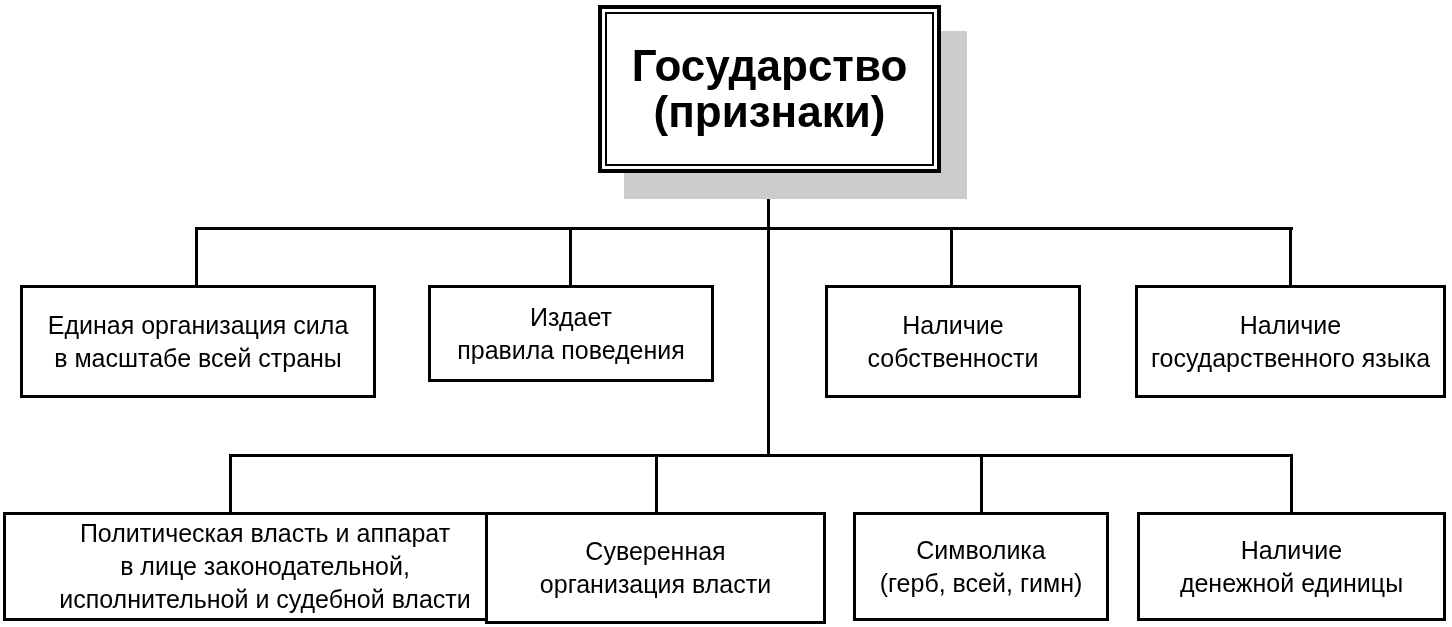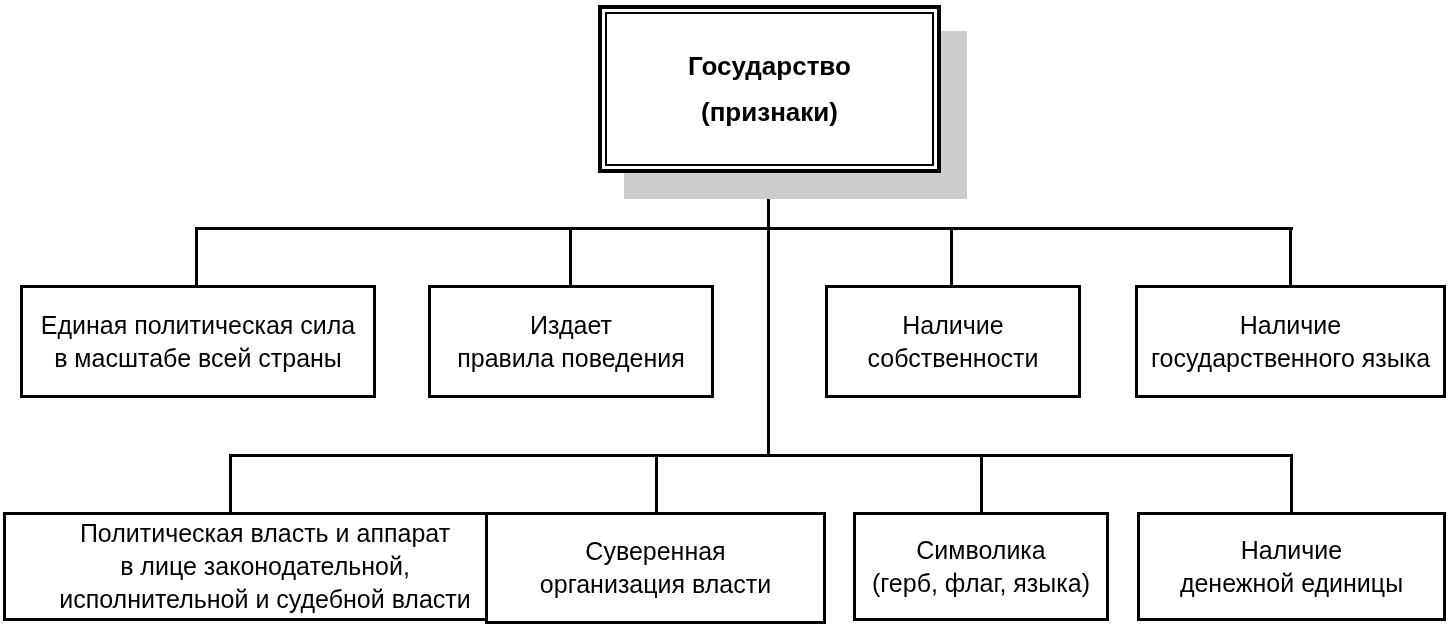--- a/index.html
+++ b/index.html
@@ -52,39 +52,39 @@
     inset: 3px;
     border: 2px solid #000000;
     display: flex;
     align-items: center;
     justify-content: center;
     text-align: center;
   }
   .root-label {
     white-space: pre-line;
     font-weight: bold;
-    font-size: 26px;
+    font-size: 44px;
     line-height: 46px;
     color: #000000;
   }
   
   .v-root  { left: 767px; top: 170px; width: 3px; height: 287px; }
   .bus1    { left: 195px; top: 227px; width: 1098px; height: 3px; }
   .d1a     { left: 195px; top: 227px; width: 3px; height: 60px; }
   .d1b     { left: 569px; top: 227px; width: 3px; height: 60px; }
   .d1c     { left: 950px; top: 227px; width: 3px; height: 60px; }
   .d1d     { left: 1289px; top: 227px; width: 3px; height: 60px; }
   .bus2    { left: 229px; top: 454px; width: 1064px; height: 3px; }
   .d2a     { left: 229px; top: 454px; width: 3px; height: 60px; }
   .d2b     { left: 655px; top: 454px; width: 3px; height: 60px; }
   .d2c     { left: 980px; top: 454px; width: 3px; height: 60px; }
   .d2d     { left: 1290px; top: 454px; width: 3px; height: 60px; }
   
   .r1b1 { left: 20px;   top: 285px; width: 356px; height: 113px; }
-  .r1b2 { left: 428px;  top: 285px; width: 286px; height: 113px; }
+  .r1b2 { left: 428px;  top: 285px; width: 286px; height: 97px; }
   .r1b3 { left: 825px;  top: 285px; width: 256px; height: 113px; }
   .r1b4 { left: 1135px; top: 285px; width: 311px; height: 113px; }
   .r2b1 { left: 3px;    top: 512px; width: 524px; height: 109px; }
   .r2b2 { left: 485px;  top: 512px; width: 341px; height: 112px; }
   .r2b3 { left: 853px;  top: 512px; width: 256px; height: 109px; }
   .r2b4 { left: 1137px; top: 512px; width: 309px; height: 109px; }
 </style>
 </head>
 <body>
 
@@ -103,21 +103,21 @@
   <div class="line d2d"></div>
 
   <div class="root-box">
     <div class="root-inner">
       <span class="root-label">Государство
 (признаки)</span>
     </div>
   </div>
 
   <div class="node r1b1">
-    <span class="node-label">Единая политическая сила
+    <span class="node-label">Единая организация сила
 в масштабе всей страны</span>
   </div>
   <div class="node r1b2">
     <span class="node-label">Издает
 правила поведения</span>
   </div>
   <div class="node r1b3">
     <span class="node-label">Наличие
 собственности</span>
   </div>
@@ -130,20 +130,20 @@
     <span class="node-label">Политическая власть и аппарат
 в лице законодательной,
 исполнительной и судебной власти</span>
   </div>
   <div class="node r2b2">
     <span class="node-label">Суверенная
 организация власти</span>
   </div>
   <div class="node r2b3">
     <span class="node-label">Символика
-(герб, флаг, языка)</span>
+(герб, всей, гимн)</span>
   </div>
   <div class="node r2b4">
     <span class="node-label">Наличие
 денежной единицы</span>
   </div>
 
 </div>
 
 </body></html>

